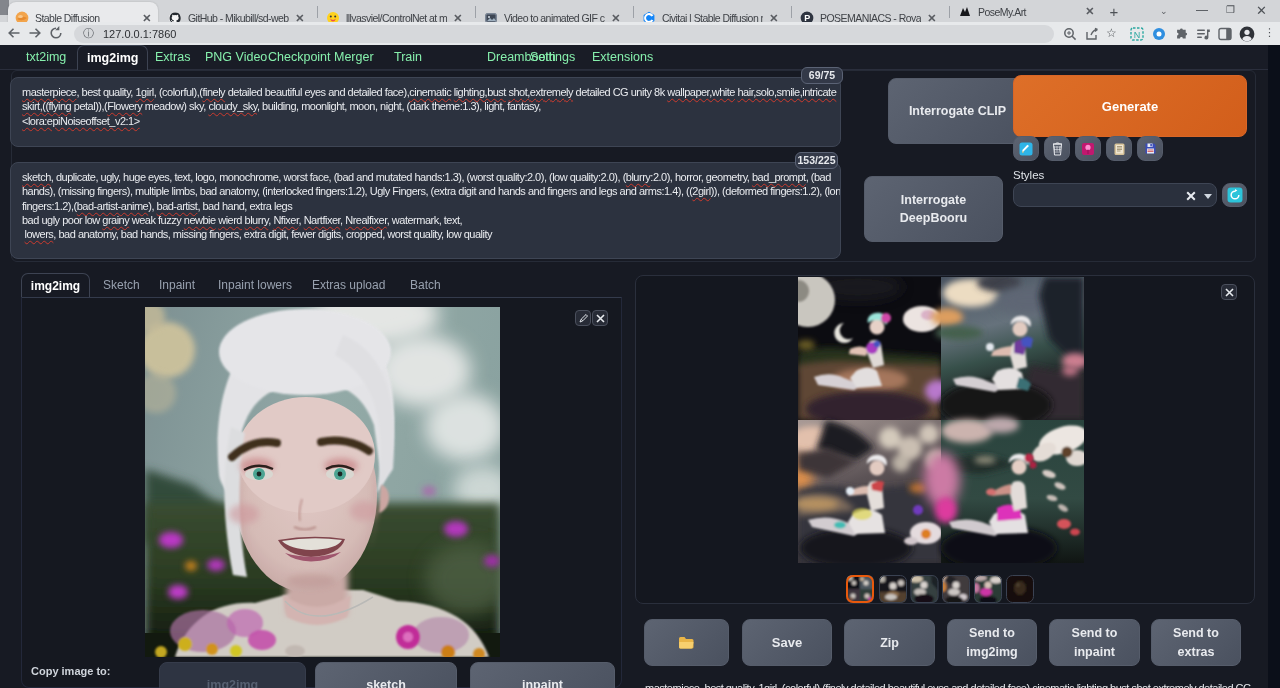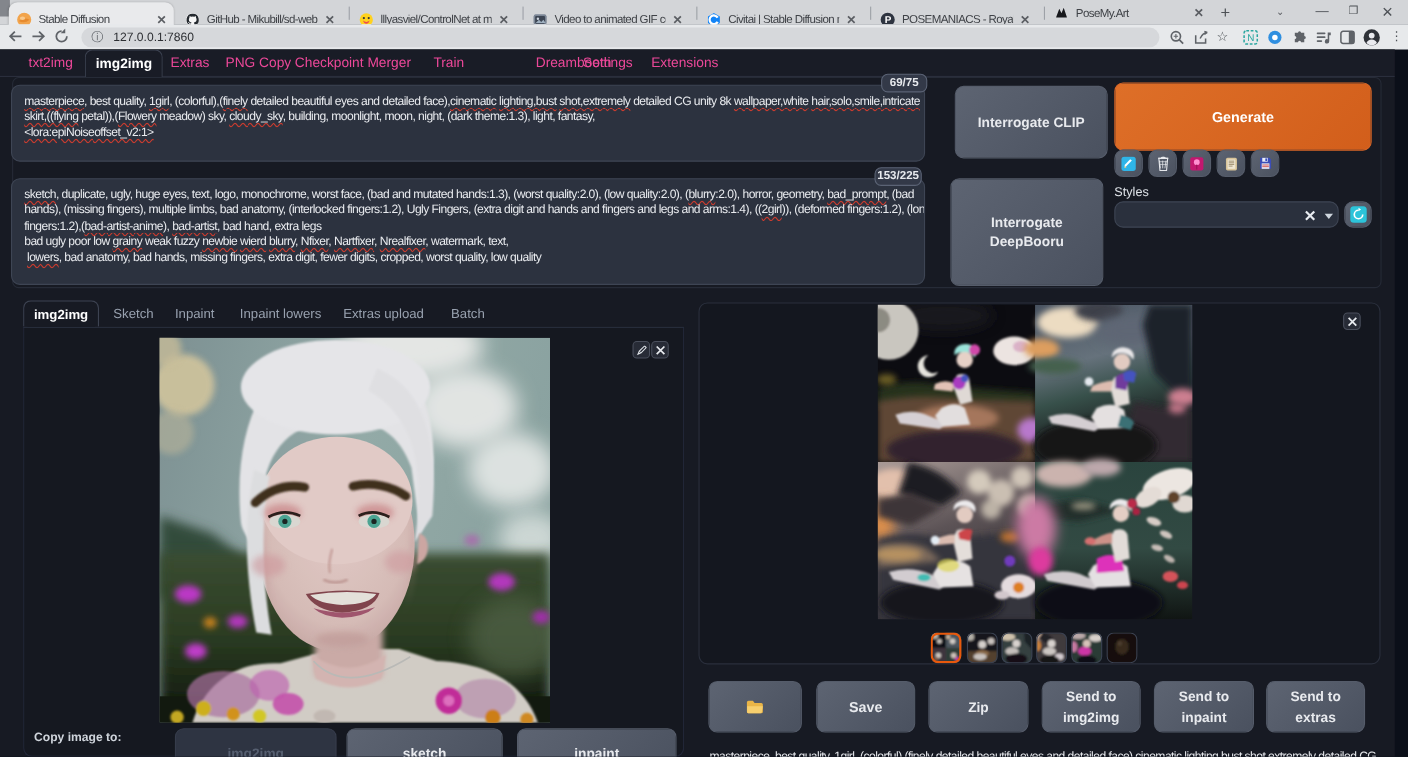--- a/index.html
+++ b/index.html
@@ -12,21 +12,21 @@
   .btab .ttl { white-space:nowrap; overflow:hidden; flex:1; margin-left:6px; }
   .btab .cx { font-size:11px; color:#5a5d62; margin-left:6px; font-weight:bold; }
   .tabsep { position:absolute; top:6px; width:1px; height:12px; background:#9da1a7; }
   .fav { width:14px; height:14px; border-radius:50%; flex:none; }
   #toolbar { left:0; top:22px; width:1280px; height:23px; background:#e7e9eb; }
   #omni { left:74px; top:24.5px; width:980px; height:18px; background:#d6d8db; border-radius:9px; font-size:11px; color:#2d2f33; display:flex; align-items:center; }
   .ricon { position:absolute; top:26px; color:#4d5156; font-size:12px; }
   
   #page { left:0; top:45px; width:1268px; height:643px; background:#171a23; overflow:hidden; }
   #navband { left:0; top:0; width:1268px; height:25px; background:#191c26; border-bottom:1px solid #2a2e3c; }
-  .nav { position:absolute; top:0; height:25px; line-height:25px; font-size:12.5px; color:#ec4899; }
+  .nav { position:absolute; top:0; height:25px; line-height:25px; font-size:12.5px; color:#86efac; }
   #navactive { border:1px solid #3d4352; border-bottom:none; border-radius:7px 7px 0 0; color:#fff; font-weight:bold; background:#191c26; padding:0 9px; }
   #toprow { left:11px; top:25px; width:1245px; height:192px; border:1px solid #262b37; border-radius:6px; background:#171a23; }
   .ta { position:absolute; left:10px; width:831px; background:#2c323f; border:1px solid #3e4554; border-radius:8px; color:#e9ebef; font-size:11px; line-height:14.3px; padding:7px 11px; letter-spacing:-0.5px; white-space:nowrap; overflow:hidden; }
   .chip { position:absolute; background:#333948; border:1.5px solid #5b6375; border-radius:6px; color:#e7e9ed; font-size:10.5px; font-weight:bold; text-align:center; }
   .gbtn { position:absolute; background:linear-gradient(135deg,#5d6472,#4a515f); border:1px solid #555c6a; border-radius:8px; color:#e8eaee; font-weight:bold; display:flex; align-items:center; justify-content:center; text-align:center; }
   sq { text-decoration:underline; text-decoration-style:wavy; text-decoration-color:#cc3b2e; text-decoration-thickness:1px; text-underline-offset:2px; }
   
   .subtab { position:absolute; top:0; height:24px; line-height:24px; font-size:12px; color:#98a1af; }
   .smbtn { position:absolute; width:16px; height:16px; background:#272b36; border:1px solid #4a4f5c; border-radius:4px; display:flex; align-items:center; justify-content:center; }
 </style>
@@ -160,34 +160,34 @@
     <circle cx="8" cy="6.3" r="2.6" fill="#e9eaee"></circle>
     <path d="M3.2 13.2a5.2 5.2 0 0 1 9.6 0A7.4 7.4 0 0 1 8 15.4a7.4 7.4 0 0 1-4.8-2.2z" fill="#e9eaee"></path>
   </svg>
 <div class="ricon" style="left:1264px; font-size:11px; letter-spacing:0;">⋮</div>
 
 <div class="abs" id="page">
   <div class="abs" id="navband"></div>
   <div class="nav" style="left:26px;">txt2img</div>
   <div class="nav abs" id="navactive" style="left:77px; top:0px;">img2img</div>
   <div class="nav" style="left:155px;">Extras</div>
-  <div class="nav" style="left:205px;">PNG Copy</div>
+  <div class="nav" style="left:205px;">PNG Video</div>
   <div class="nav" style="left:268px;">Checkpoint Merger</div>
   <div class="nav" style="left:394px;">Train</div>
   <div class="nav" style="left:443px;margin-left:44px;">Dreambooth</div>
   <div class="nav" style="left:530px;">Settings</div>
   <div class="nav" style="left:592px;">Extensions</div>
 
   <div class="abs" id="toprow"></div>
   <div class="ta" style="top:32px; height:70px;"><sq>masterpiece</sq>, best quality, <sq>1girl</sq>, (colorful),(<sq>finely</sq> detailed beautiful eyes and detailed face),<sq>cinematic</sq> <sq>lighting,bust</sq> <sq>shot,extremely</sq> detailed CG unity 8k <sq>wallpaper,white</sq> <sq>hair,solo,smile,intricate</sq><br><sq>skirt,((flying</sq> petal)),(<sq>Flowery</sq> meadow) sky, <sq>cloudy_sky</sq>, building, moonlight, moon, night, (dark theme:1.3), light, fantasy,<br><sq>&lt;lora:epiNoiseoffset_v2:1&gt;</sq></div>
   <div class="chip" style="left:801px; top:22px; width:42px; height:17px; line-height:14px;">69/75</div>
   <div class="ta" style="top:117px; height:97px;"><sq>sketch</sq>, duplicate, ugly, huge eyes, text, logo, monochrome, worst face, (bad and mutated hands:1.3), (worst quality:2.0), (low quality:2.0), (<sq>blurry</sq>:2.0), horror, geometry, <sq>bad_prompt</sq>, (bad<br>hands), (missing fingers), multiple limbs, bad anatomy, (interlocked fingers:1.2), Ugly Fingers, (extra digit and hands and fingers and legs and arms:1.4), ((<sq>2girl</sq>)), (deformed fingers:1.2), (long<br>fingers:1.2),(<sq>bad-artist-anime</sq>), <sq>bad-artist</sq>, bad hand, extra legs<br>bad ugly poor low <sq>grainy</sq> weak fuzzy <sq>newbie</sq> <sq>wierd</sq> <sq>blurry</sq>, <sq>Nfixer</sq>, <sq>Nartfixer</sq>, <sq>Nrealfixer</sq>, watermark, text,<br>&nbsp;<sq>lowers</sq>, bad anatomy, bad hands, missing fingers, extra digit, fewer digits, cropped, worst quality, low quality</div>
   <div class="chip" style="left:795px; top:107px; width:43px; height:17px; line-height:14px;">153/225</div>
-  <div class="gbtn" style="left:868px; top:33px; width:139px; height:66px; font-size:12.5px;">Interrogate CLIP</div>
-  <div class="gbtn" style="left:864px; top:117px; width:139px; height:98px; font-size:12.5px; line-height:1.45;">Interrogate<br>DeepBooru</div>
+  <div class="gbtn" style="left:888px; top:33px; width:139px; height:66px; font-size:12.5px;">Interrogate CLIP</div>
+  <div class="gbtn" style="left:864px; top:131px; width:139px; height:66px; font-size:12.5px; line-height:1.45;">Interrogate<br>DeepBooru</div>
   <div class="gbtn" style="left:1013px; top:30px; width:234px; height:62px; font-size:13px; background:linear-gradient(135deg,#de6f28,#d25e1b); border-color:#d96627; color:#fff;">Generate</div>
 
   <div class="gbtn" style="left:1013px; top:91px; width:26px; height:25px;">
       <svg width="14" height="14" viewBox="0 0 14 14">
         <rect x="0.5" y="0.5" width="13" height="13" rx="2.5" fill="#2fb5e8"></rect>
         <path d="M3.5 10.5 10 4l-1.6-1.2-5 5.2z" fill="#fff"></path>
         <path d="M3.2 10.8l.5-2 1.4 1.4z" fill="#f5c96c"></path>
       </svg>
     </div>
   <div class="gbtn" style="left:1044px; top:91px; width:26px; height:25px;">

